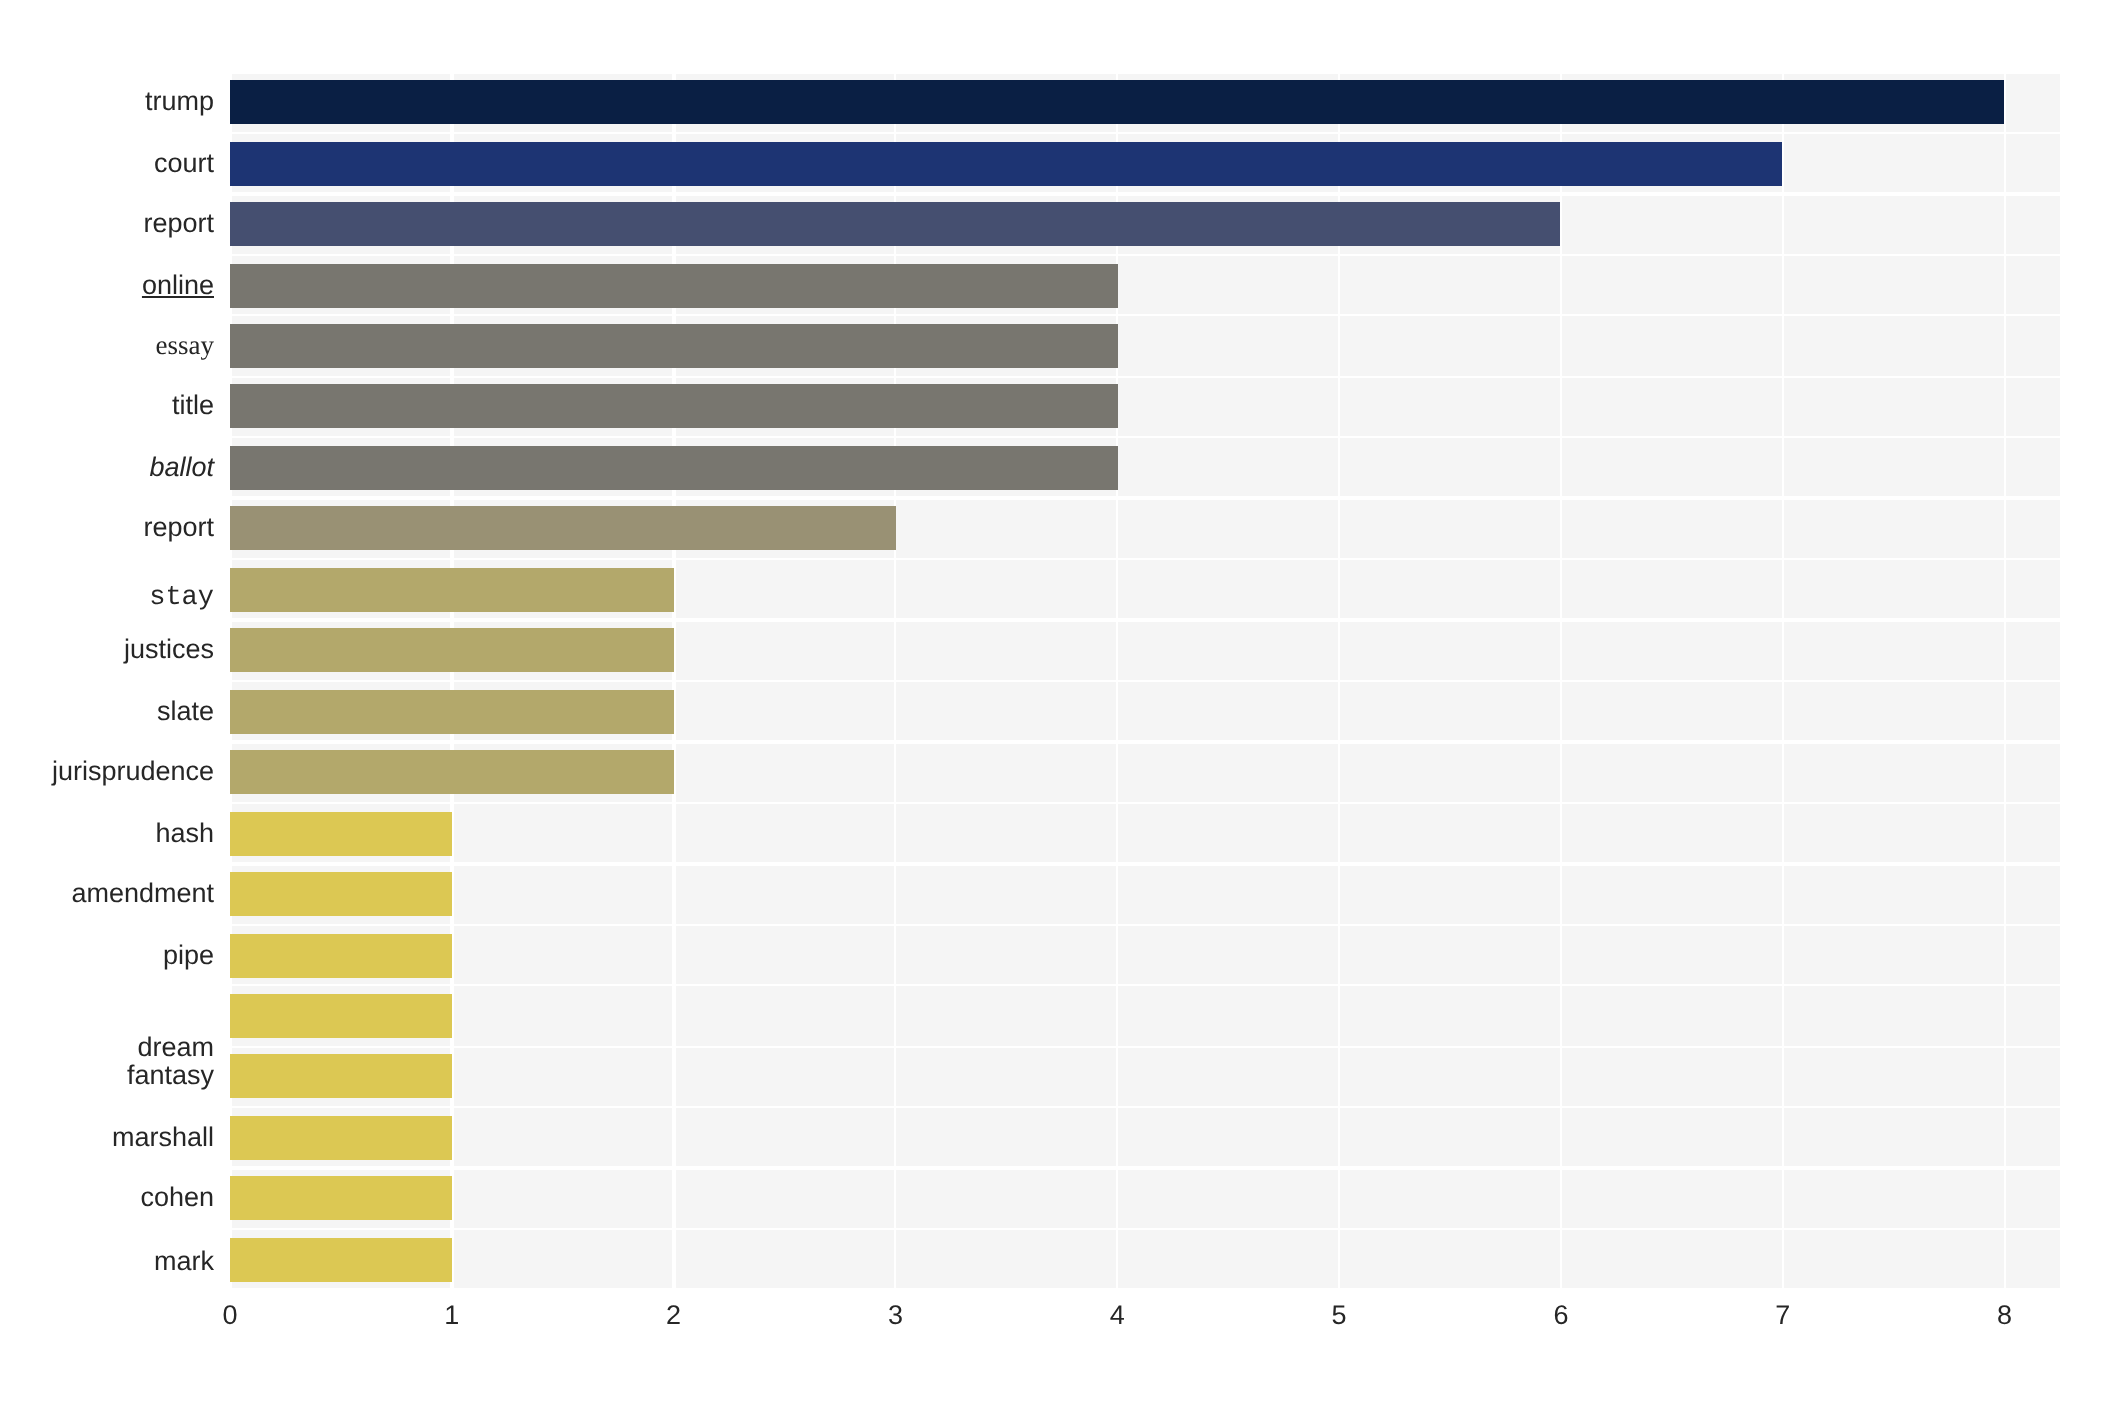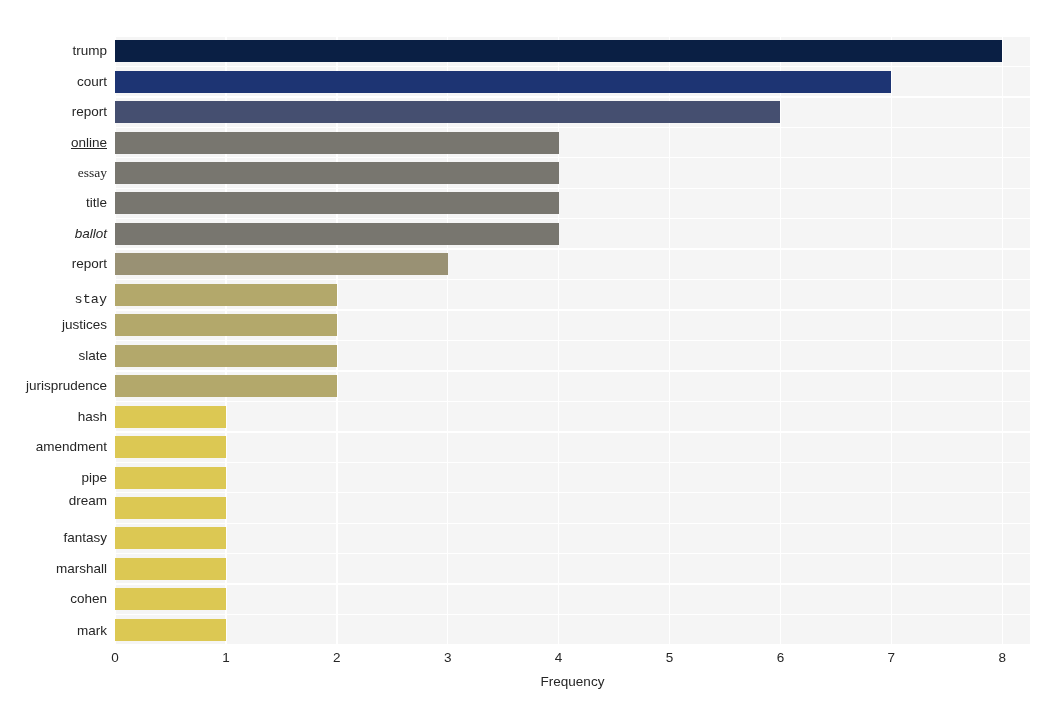--- a/index.html
+++ b/index.html
@@ -194,34 +194,33 @@
       <div class="ylabel" style="top: 156.475px;">title</div>
       <div class="ylabel" style="top: 186.925px; font-style: italic;">ballot</div>
       <div class="ylabel" style="top: 217.375px;">report</div>
       <div class="ylabel" style="top: 253px; font-family: Liberation Mono, monospace;">stay</div>
       <div class="ylabel" style="top: 278.275px;">justices</div>
       <div class="ylabel" style="top: 308.725px;">slate</div>
       <div class="ylabel" style="top: 339.175px;">jurisprudence</div>
       <div class="ylabel" style="top: 369.625px; text-align: right;">hash</div>
       <div class="ylabel" style="top: 400.075px;">amendment</div>
       <div class="ylabel" style="top: 430.525px;">pipe</div>
-      <div class="ylabel" style="top: 454px; margin-left: 24px;">dream</div>
+      <div class="ylabel" style="top: 477px; margin-left: 24px;">dream</div>
       <div class="ylabel" style="top: 491.425px;">fantasy</div>
       <div class="ylabel" style="top: 521.875px;">marshall</div>
       <div class="ylabel" style="top: 552.325px; margin-left: 38px;">cohen</div>
       <div class="ylabel" style="top: 584px; padding-left: 44px;">mark</div>
     </div>
 
   <div id="xlabels">
       <div class="xlabel" style="left: 0px;">0</div>
       <div class="xlabel" style="left: 110.909px;">1</div>
       <div class="xlabel" style="left: 221.818px;">2</div>
       <div class="xlabel" style="left: 332.727px;">3</div>
       <div class="xlabel" style="left: 443.636px;">4</div>
       <div class="xlabel" style="left: 554.545px;">5</div>
       <div class="xlabel" style="left: 665.455px;">6</div>
       <div class="xlabel" style="left: 776.364px;">7</div>
       <div class="xlabel" style="left: 887.273px;">8</div>
     </div>
 
-  <div id="xaxis-title">Frequency</div>
 
 </div>
 
 </body></html>

